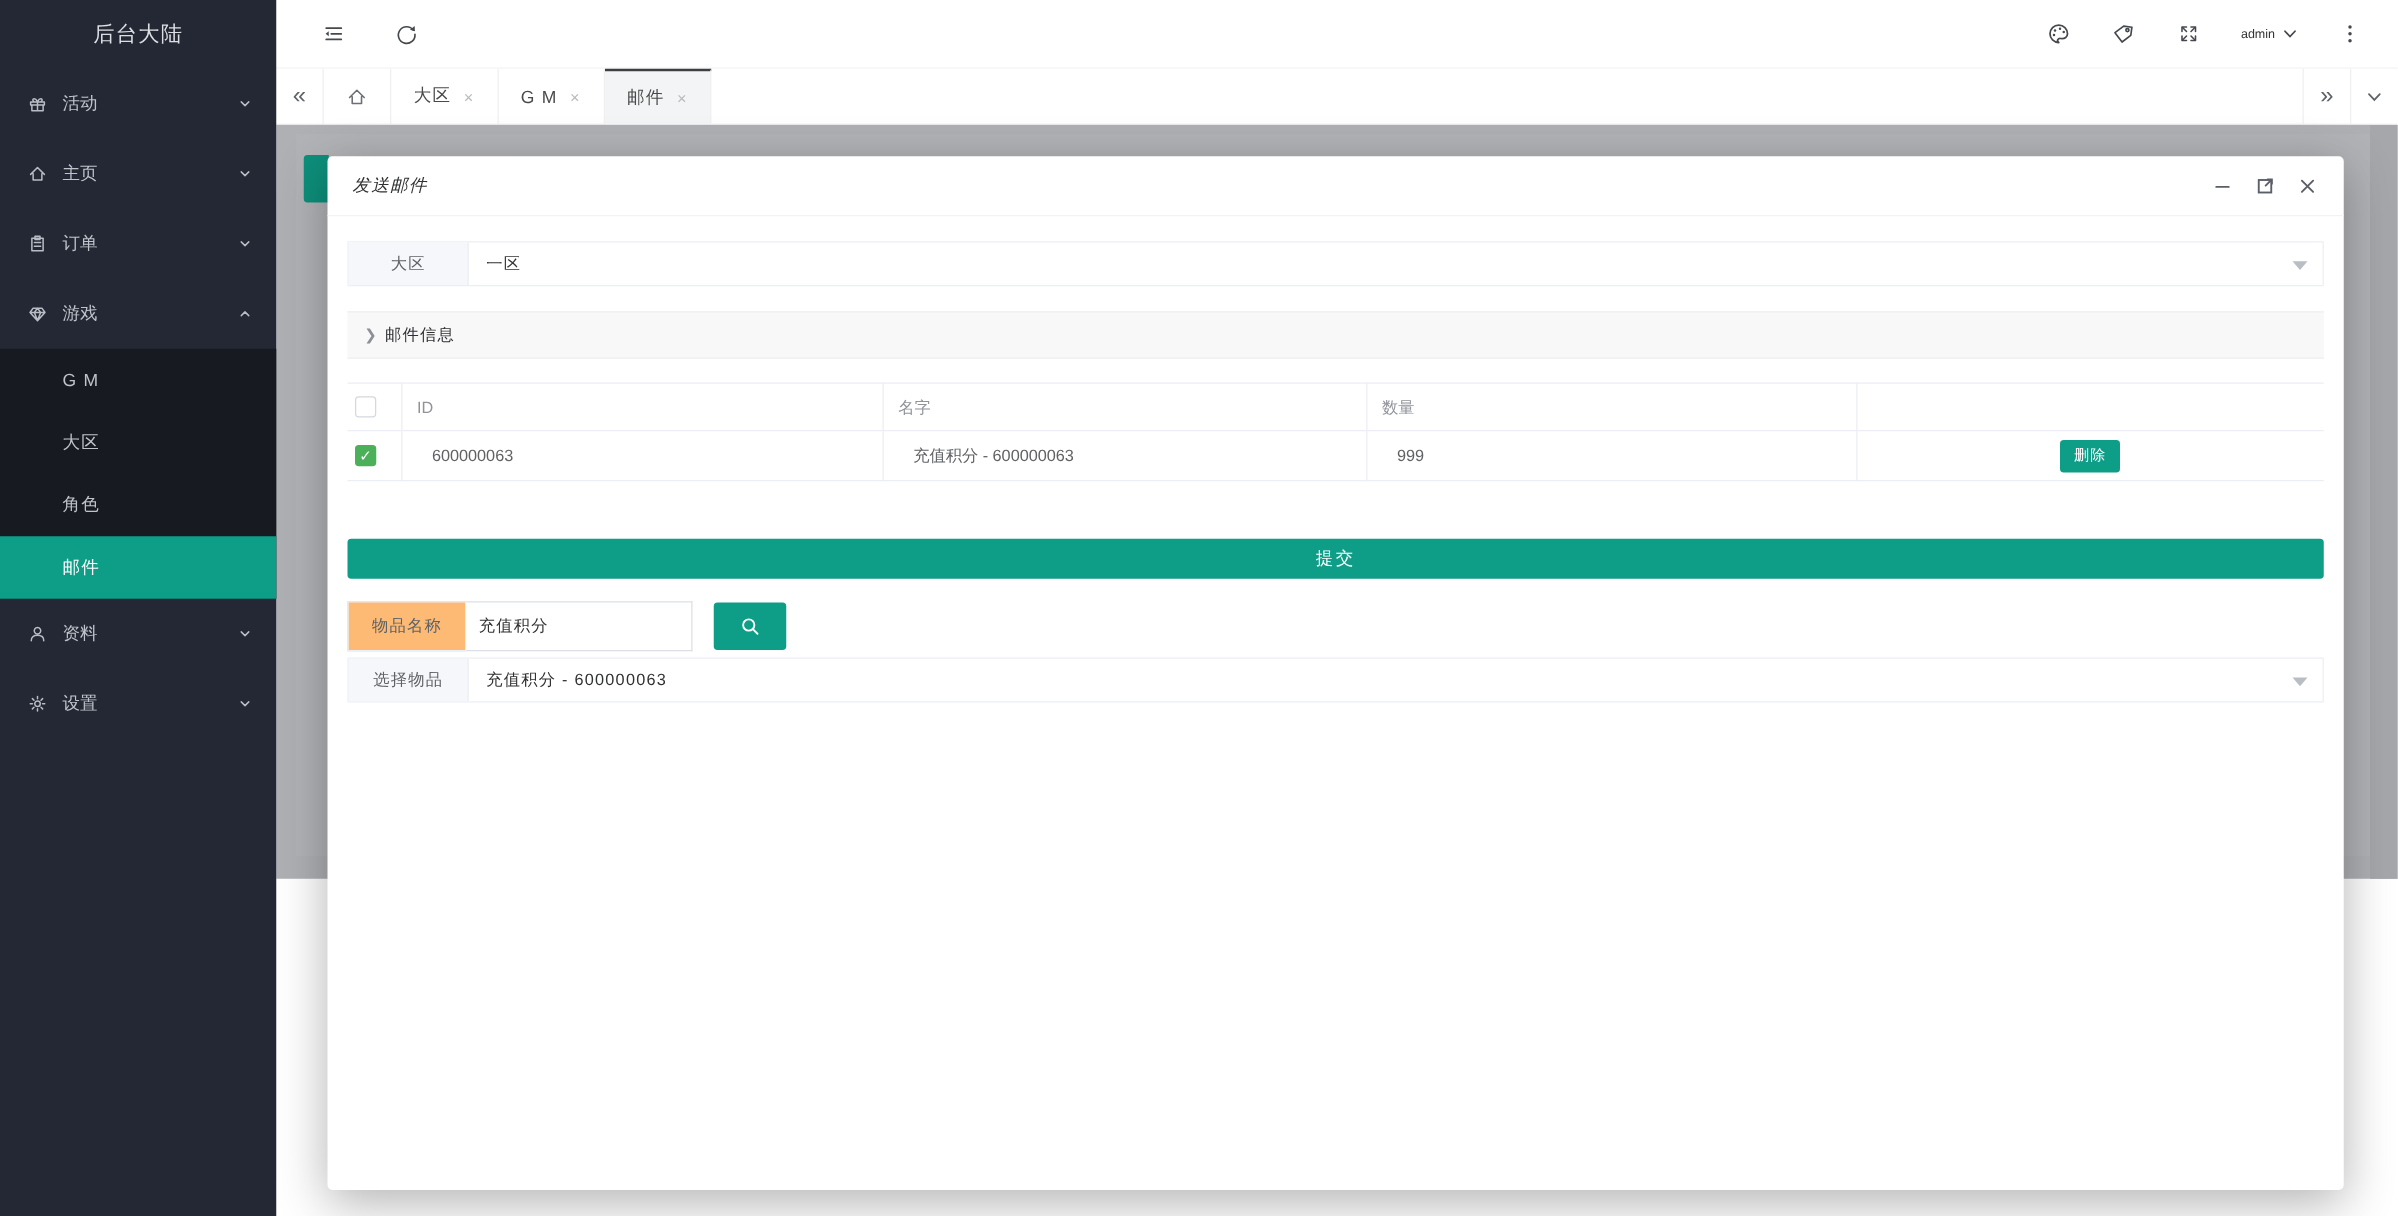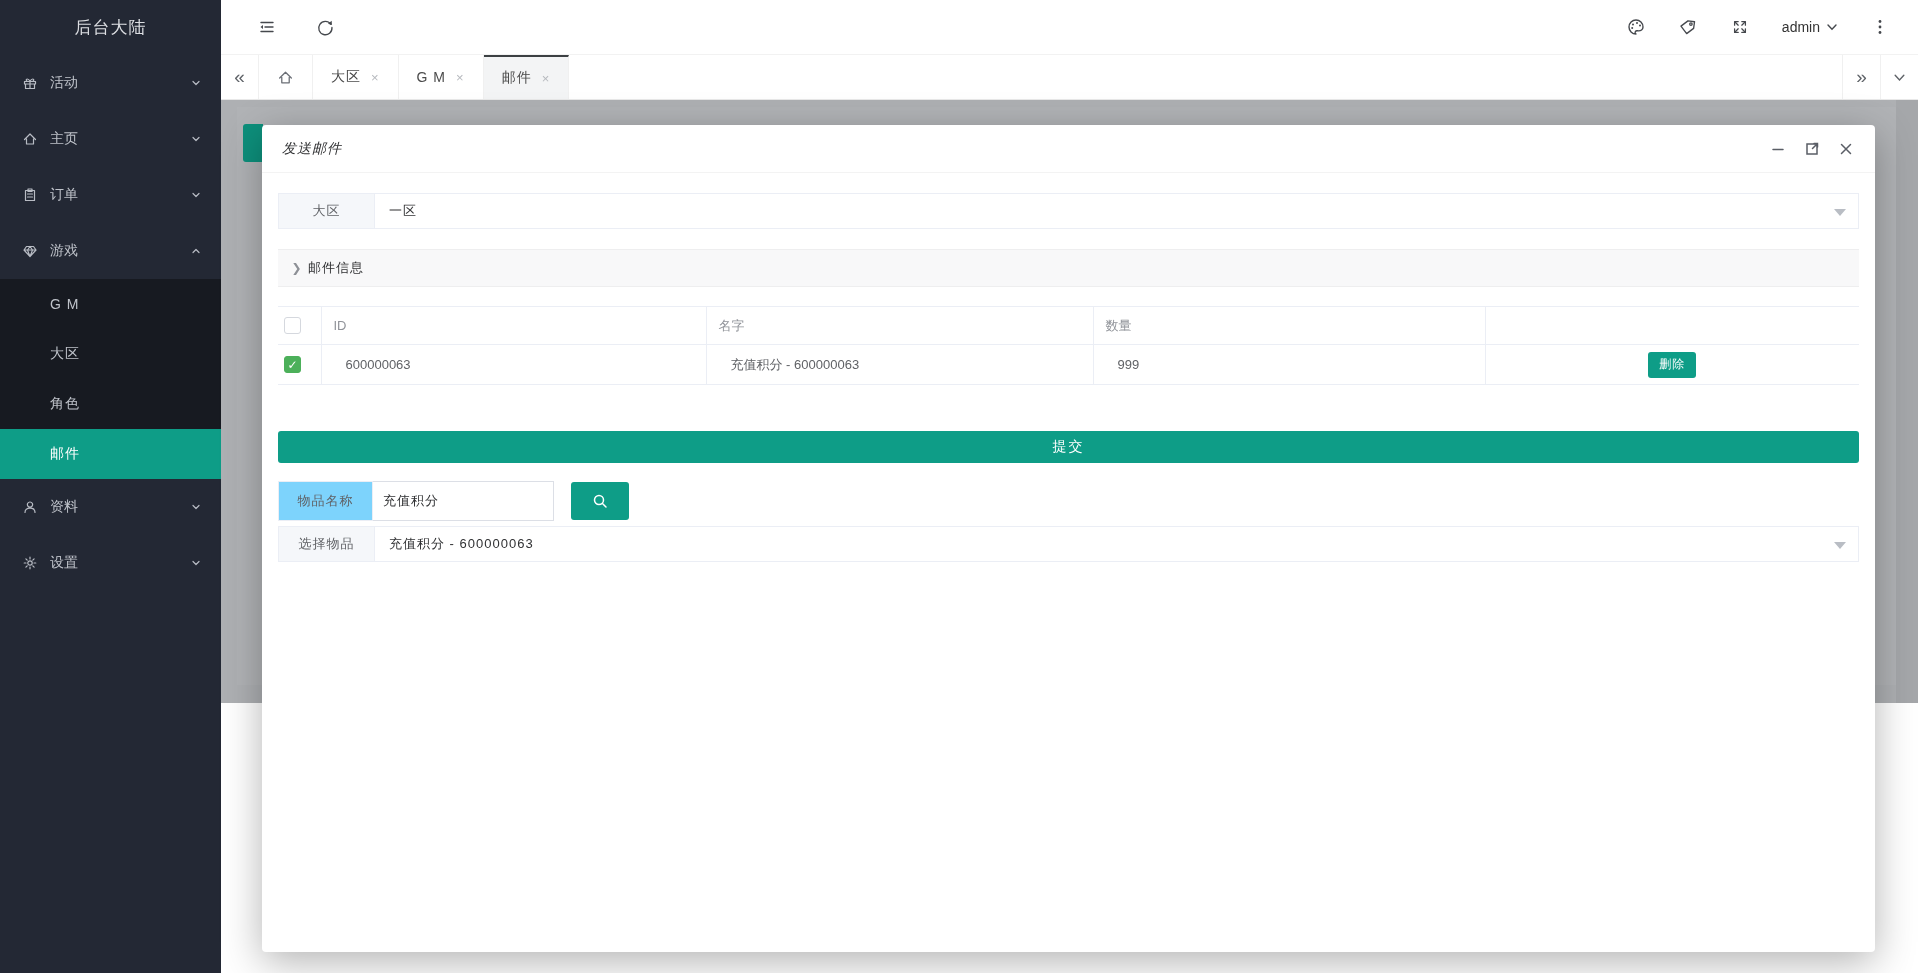--- a/index.html
+++ b/index.html
@@ -30,21 +30,21 @@
   .sub-item.active{background:var(--accent);color:#fff;}
   .ic-stroke{stroke:#b8bcc4;fill:none;stroke-width:1.2;stroke-linecap:round;stroke-linejoin:round;}
 
   
   .topbar{position:absolute;left:221px;top:0;right:0;height:55px;background:#fff;
     border-bottom:1px solid #f2f2f2;display:flex;align-items:center;z-index:20;}
   .tb-left{display:flex;align-items:center;gap:38px;padding-left:36px;}
   .tb-right{margin-left:auto;display:flex;align-items:center;gap:32px;padding-right:28px;}
   .tb-ic{width:20px;height:20px;display:flex;align-items:center;justify-content:center;cursor:pointer;} 
   .tbstroke{stroke:#45484d;fill:none;stroke-width:1.4;stroke-linecap:round;stroke-linejoin:round;}
-  .admin-box{display:flex;align-items:center;gap:6px;color:#333;font-size:14px;cursor:pointer;}
+  .admin-box{display:flex;align-items:center;gap:6px;color:#333;font-size:10px;cursor:pointer;}
 
   
   .tabbar{position:absolute;left:221px;top:55px;right:0;height:45px;background:#fff;
     border-bottom:1px solid #e8e8e8;display:flex;align-items:stretch;z-index:20;}
   .tab-nav{width:38px;display:flex;align-items:center;justify-content:center;color:#5f6368;
     font-size:19px;border-right:1px solid #f0f0f0;cursor:pointer;}
   .tab{display:flex;align-items:center;gap:10px;padding:0 18px;font-size:14px;color:#4a4a4a;
     border-right:1px solid #f0f0f0;cursor:pointer;position:relative;letter-spacing:1px;}
   .tab .x{color:#b6b9be;font-size:13px;cursor:pointer;}
   .tab.home{padding:0 18px;}
@@ -97,21 +97,21 @@
   .cb.checked{background:var(--check-green);border-color:var(--check-green);}
   .cb.checked .tick{display:block;}
   .del-btn{display:block;margin:0 auto;width:48px;height:26px;background:var(--accent);color:#fff;
     border:none;border-radius:3px;font-size:12px;cursor:pointer;letter-spacing:1px;}
   .td-center{text-align:center;padding-left:0 !important;margin-left:16px;}
 
   .submit-btn{margin-top:46px;width:100%;height:32px;background:var(--accent);border:none;border-radius:3px;
     color:#fff;font-size:14px;letter-spacing:2px;cursor:pointer;display:block;}
 
   .find-row{margin-top:18px;display:flex;align-items:center;height:40px;}
-  .find-label{width:95px;height:40px;background:#7dd3fc;border:1px solid #ebeef5;
+  .find-label{width:95px;height:40px;background:#fdba74;border:1px solid #ebeef5;
     display:flex;align-items:center;justify-content:center;font-size:13px;color:#606266;letter-spacing:1px;}
   .find-input{width:181px;height:40px;border:1px solid #dcdfe6;border-left:none;padding:0 10px;
     font-size:13px;color:#303133;outline:none;letter-spacing:1px;font-family:inherit;}
   .search-btn{margin-left:17px;width:58px;height:38px;background:var(--accent);border:none;border-radius:3px;
     display:flex;align-items:center;justify-content:center;cursor:pointer;}
 
   .pick-row{margin-top:5px;}
 </style>
 </head>
 <body>

